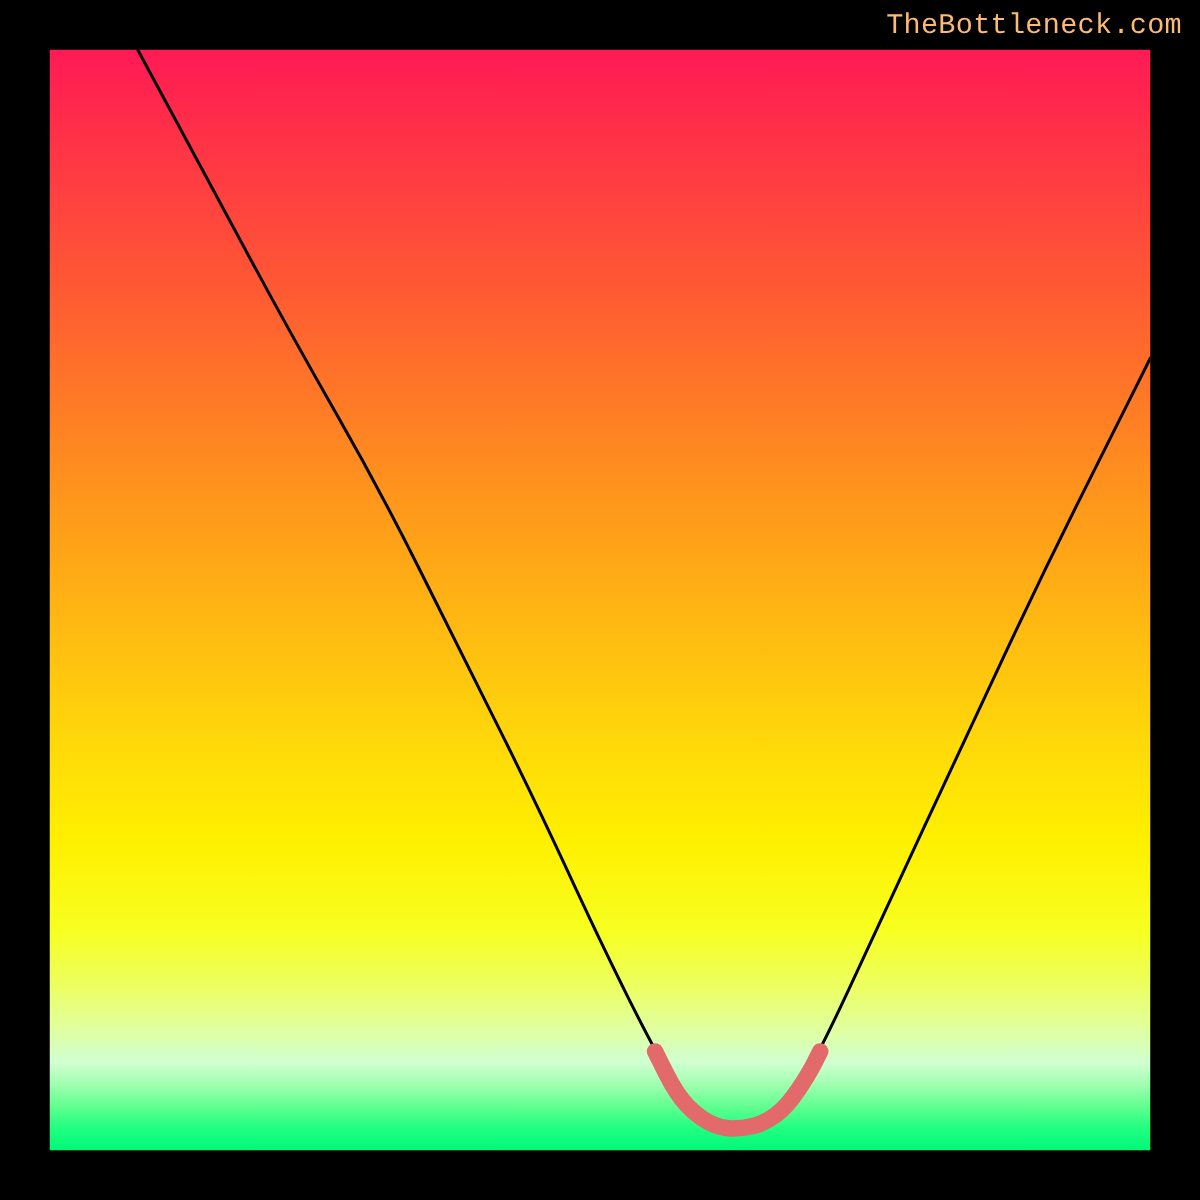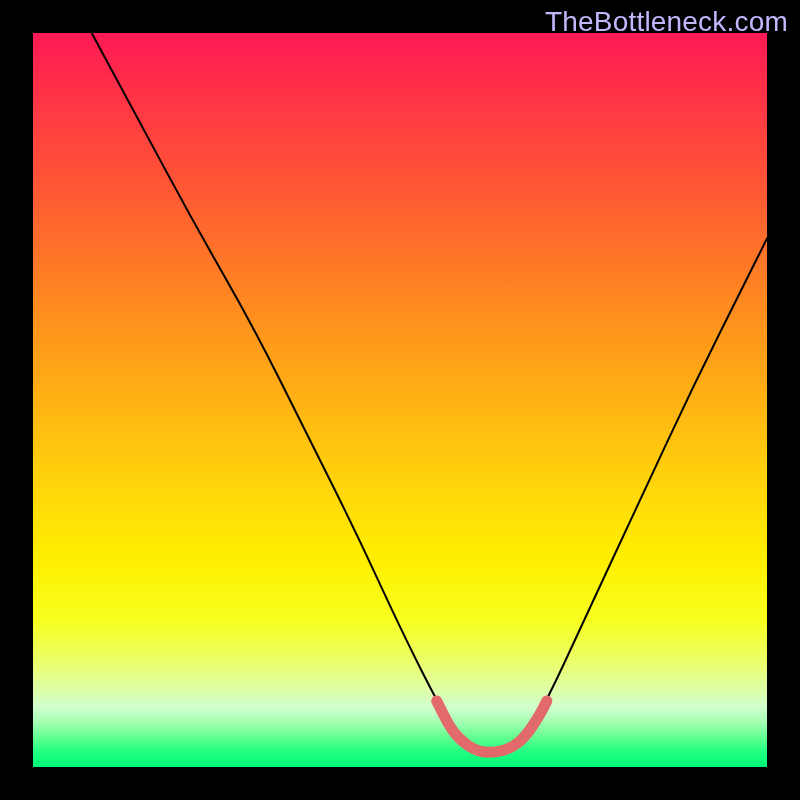--- a/index.html
+++ b/index.html
@@ -47,25 +47,26 @@
       #d0ffd0 92%,
       #a0ffb0 94%,
       #60ff90 96%,
       #20ff80 98%,
       #00f878 100%);
   }
   .watermark {
     position: absolute;
     top: 6px;
     right: 12px;
-    color: #c4b5fd;
-    font-size: 28px;
+    color: #fdba74;
+    font-size: 19px;
     font-weight: 400;
     letter-spacing: 0.2px;
     z-index: 50;
+    font-family: Liberation Mono, monospace;
   }
   svg.curve {
     position: absolute;
     left: 0;
     top: 0;
     width: 734px;
     height: 734px;
     z-index: 20;
   }
 </style>

